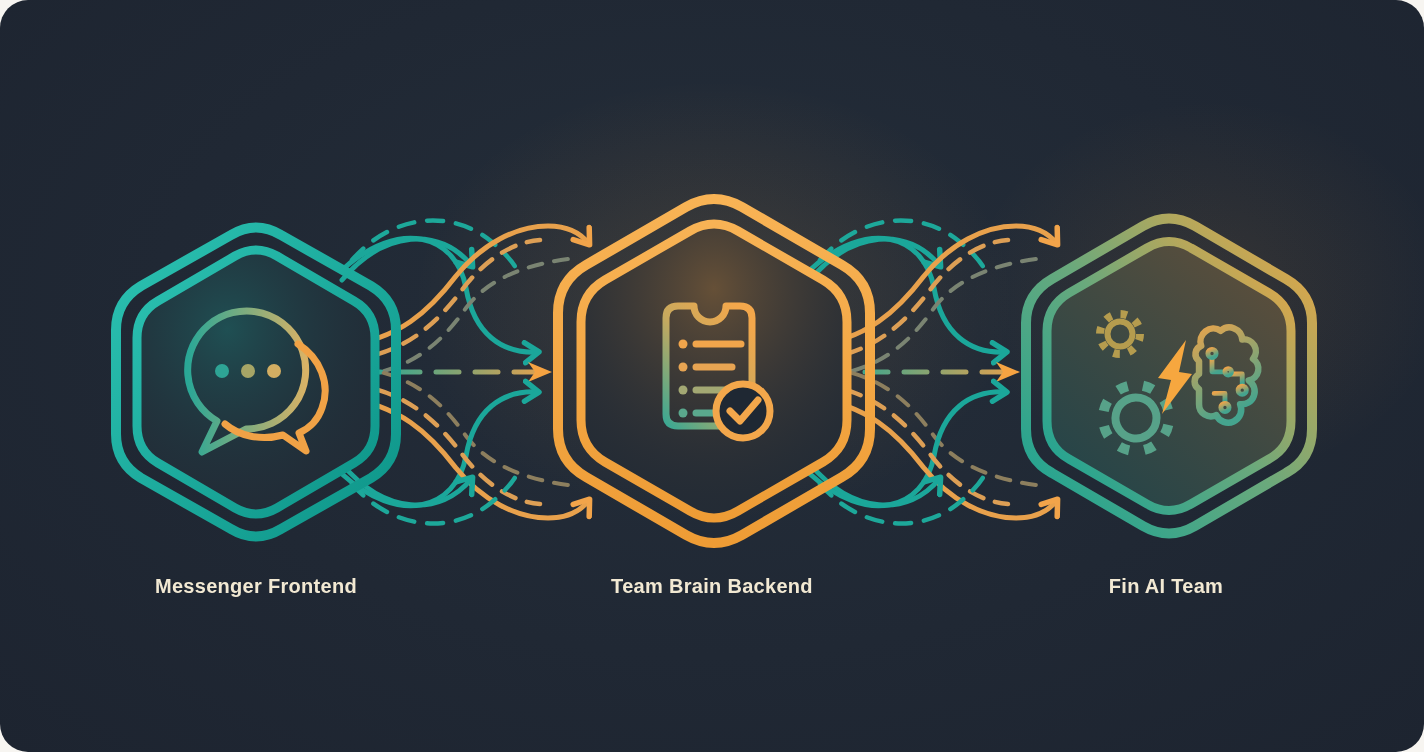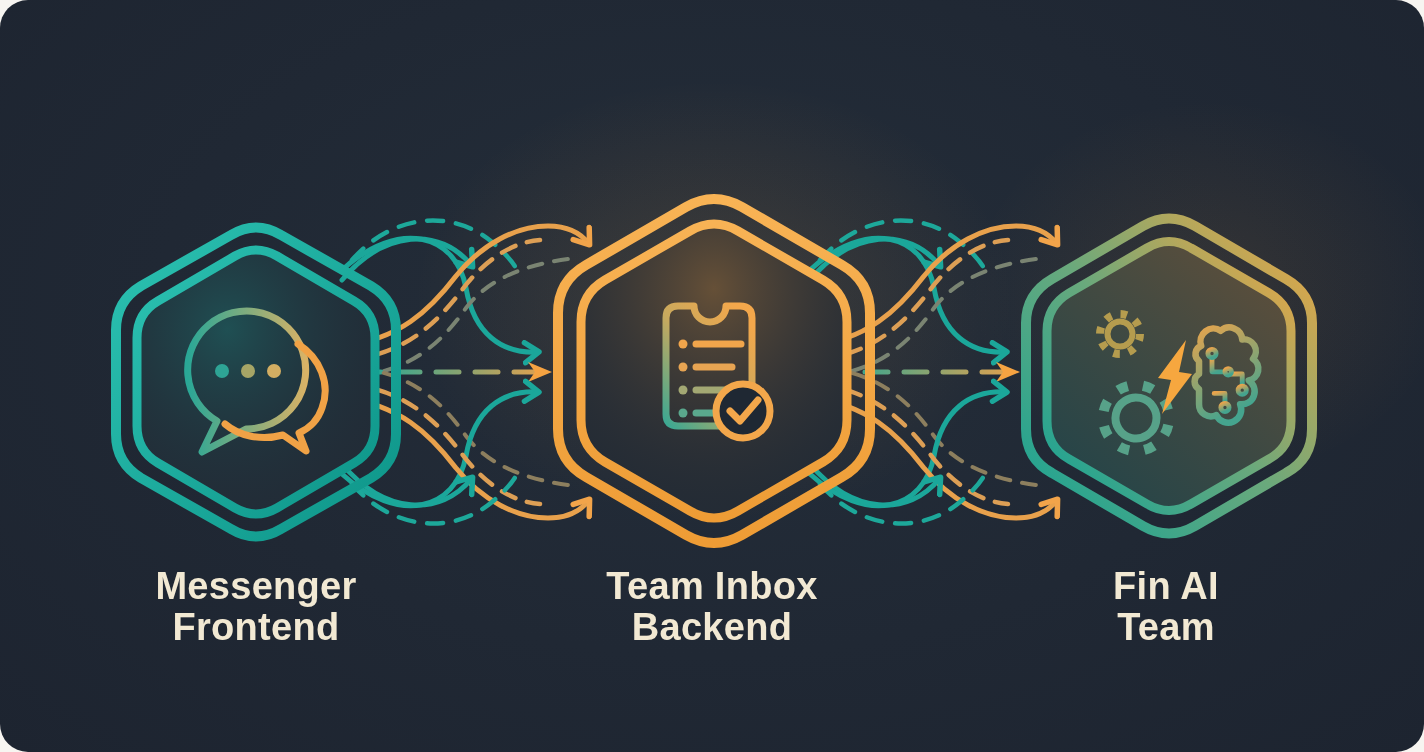--- a/index.html
+++ b/index.html
@@ -3,21 +3,21 @@
 <meta charset="utf-8">
 <style>
   html,body{margin:0;padding:0;background:#f7f5f1;font-family:"Liberation Sans","DejaVu Sans",sans-serif;}
   .card{
     position:relative;width:1424px;height:752px;border-radius:28px;overflow:hidden;
     background:radial-gradient(ellipse at 50% 42%, #242e3a 0%, #202834 55%, #1d2430 100%);
   }
   .diagram-svg{position:absolute;left:0;top:0;}
   .node-label{
     position:absolute;top:566px;text-align:center;
-    color:#f2e9d3;font-size:38px;font-weight:700;line-height:41px;letter-spacing:.3px;
+    color:#f2e9d3;font-size:20px;font-weight:700;line-height:41px;letter-spacing:.3px;
   }
   .label-1{left:126px;width:260px;}
   .label-2{left:582px;width:260px;}
   .label-3{left:1086px;width:160px;}
 </style>
 </head>
 <body>
 
 <div class="card">
 
@@ -171,16 +171,16 @@
             <circle cx="28" cy="15" r="3.8"></circle>
             <circle cx="12" cy="31" r="3.8"></circle>
             <circle cx="15" cy="-2" r="3"></circle>
           </g>
         </g>
       </g>
     </g>
   </svg>
 
   <div class="node-label label-1">Messenger Frontend</div>
-  <div class="node-label label-2">Team Inbox Backend</div>
+  <div class="node-label label-2">Team Brain Backend</div>
   <div class="node-label label-3">Fin AI Team</div>
 
 </div>
 
 </body></html>

